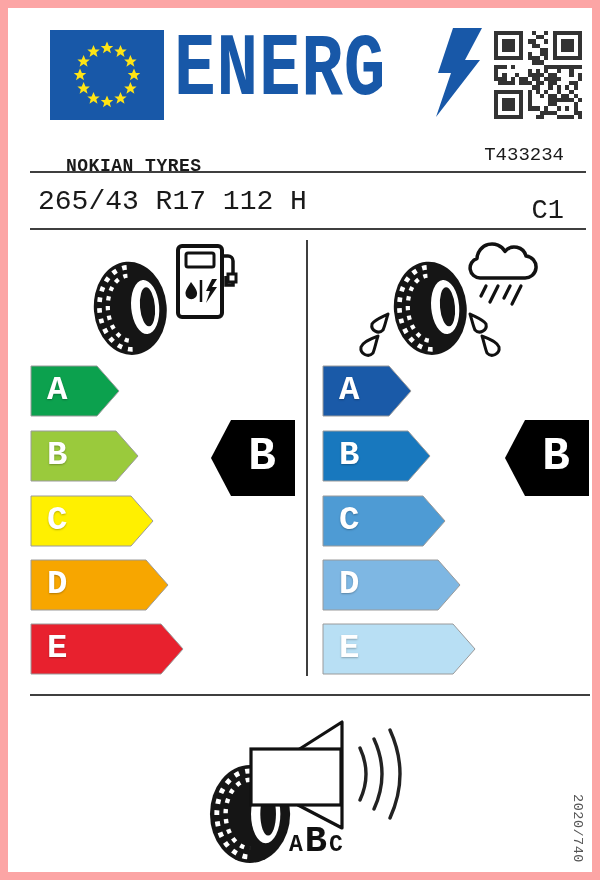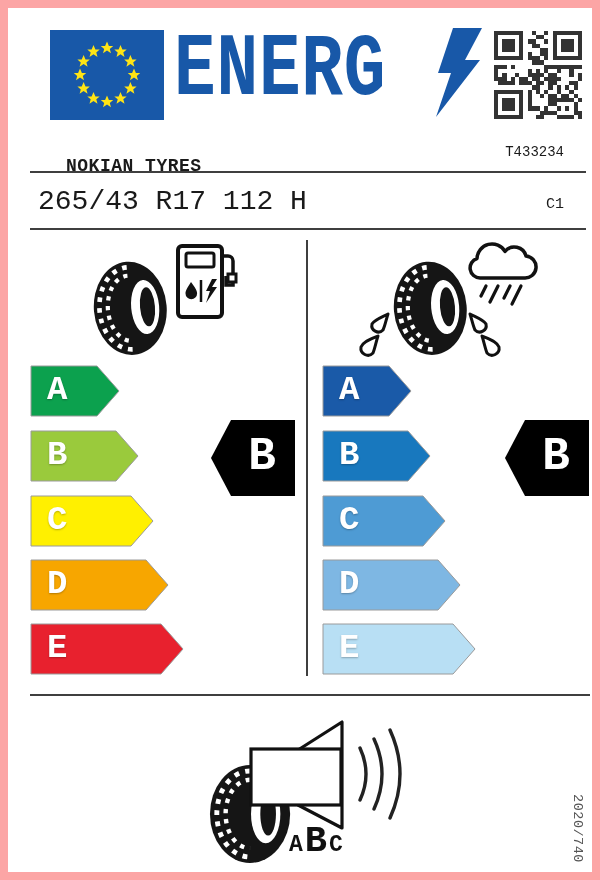--- a/index.html
+++ b/index.html
@@ -10,23 +10,23 @@
   }
   .abs{position:absolute;}
   
   #eu-flag{left:42px;top:22px;width:114px;height:90px;background:#1858A8;}
   #energ{left:166px;top:18px;font-size:89px;font-weight:bold;color:#1858A8;
          transform:scaleX(0.78);transform-origin:left top;letter-spacing:1px;line-height:89px;white-space:nowrap;}
   #bolt{left:428px;top:18px;}
   #qr{left:486px;top:23px;}
   
   #brand{left:30px;top:148px;font-size:18px;font-weight:bold;letter-spacing:.5px;margin-left:28px;}
-  #typecode{right:28px;top:136px;font-size:14px;}
+  #typecode{right:28px;top:136px;font-size:19px;}
   #size{left:30px;top:178px;font-size:28px;}
-  #tyreclass{right:28px;top:188px;font-size:15px;}
+  #tyreclass{right:28px;top:188px;font-size:27px;}
   .hline{height:2px;background:#3f3f3f;left:22px;width:556px;}
   #hline1{top:163px;} #hline2{top:220px;} #hline3{top:686px;width:560px;}
   #vdivider{left:298px;top:232px;width:2px;height:436px;background:#3f3f3f;}
   
   .grade-row{position:absolute;height:52px;}
   .grade-letter{position:absolute;left:17px;top:6px;font-size:34px;font-weight:bold;color:#fff;
                 text-shadow:0 1px 2px rgba(0,0,0,.28);}
   .indicator{position:absolute;top:411px;width:86px;height:78px;}
   .indicator .big{position:absolute;left:21px;top:0;width:62px;height:76px;line-height:76px;
                   text-align:center;font-size:46px;font-weight:bold;color:#fff;}

